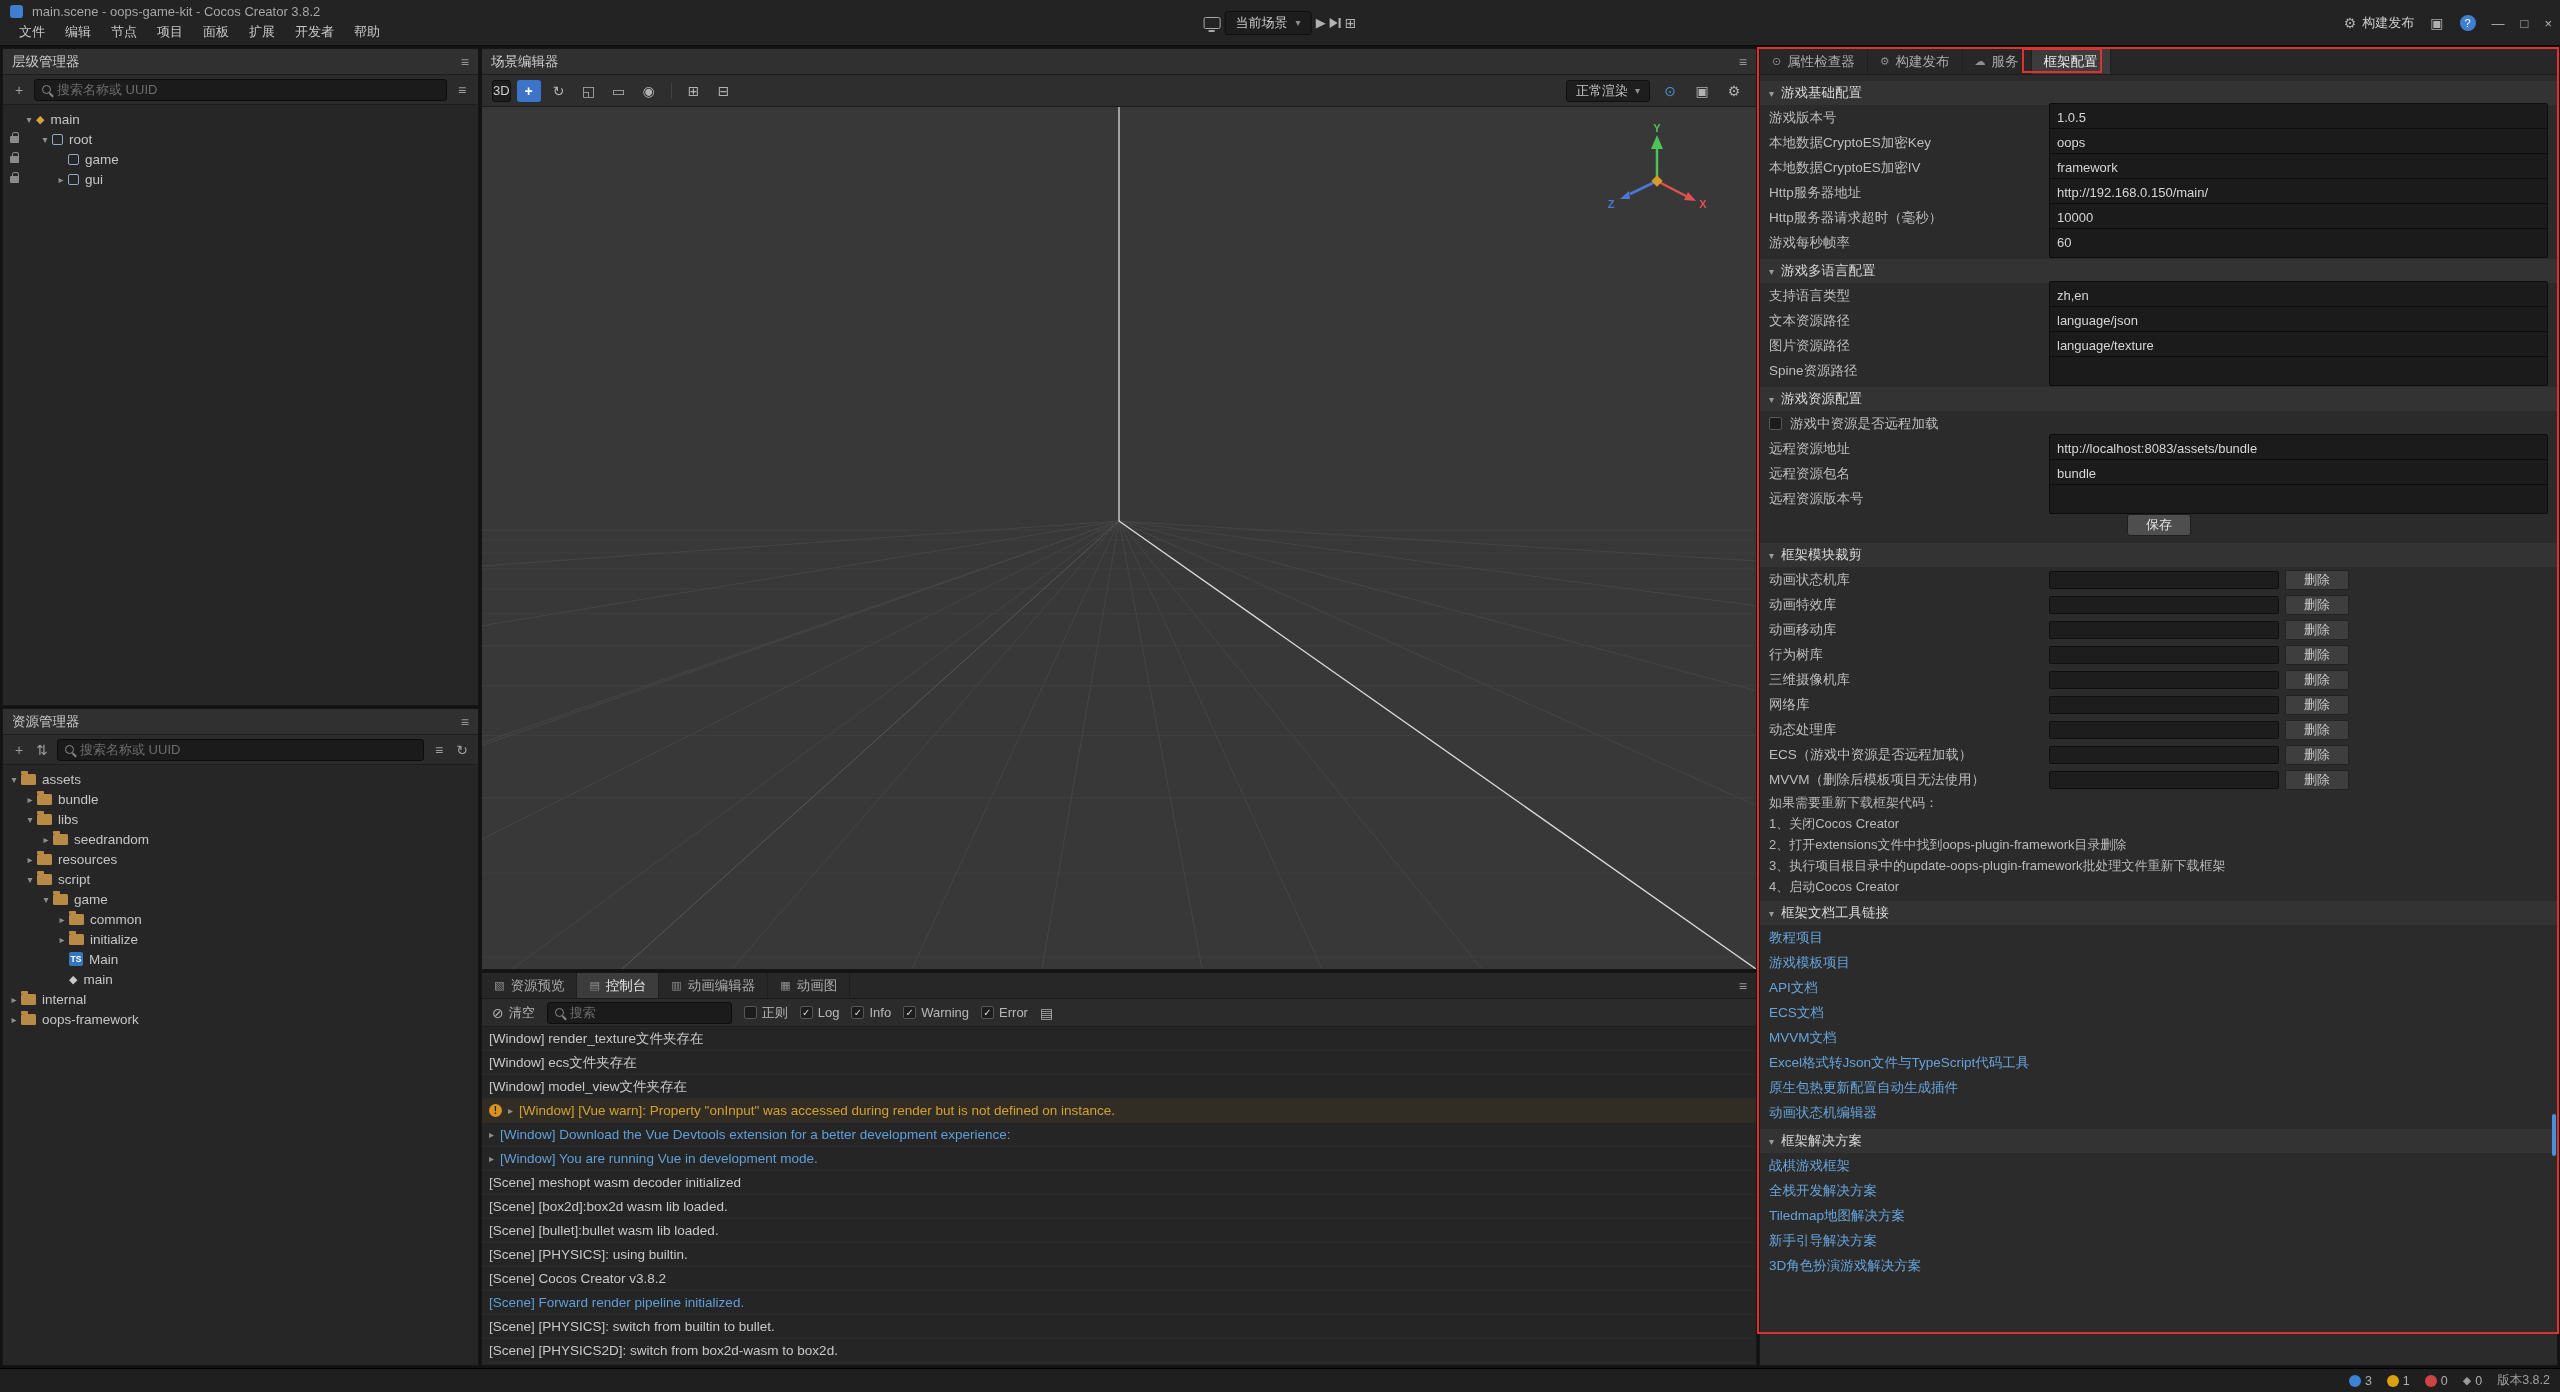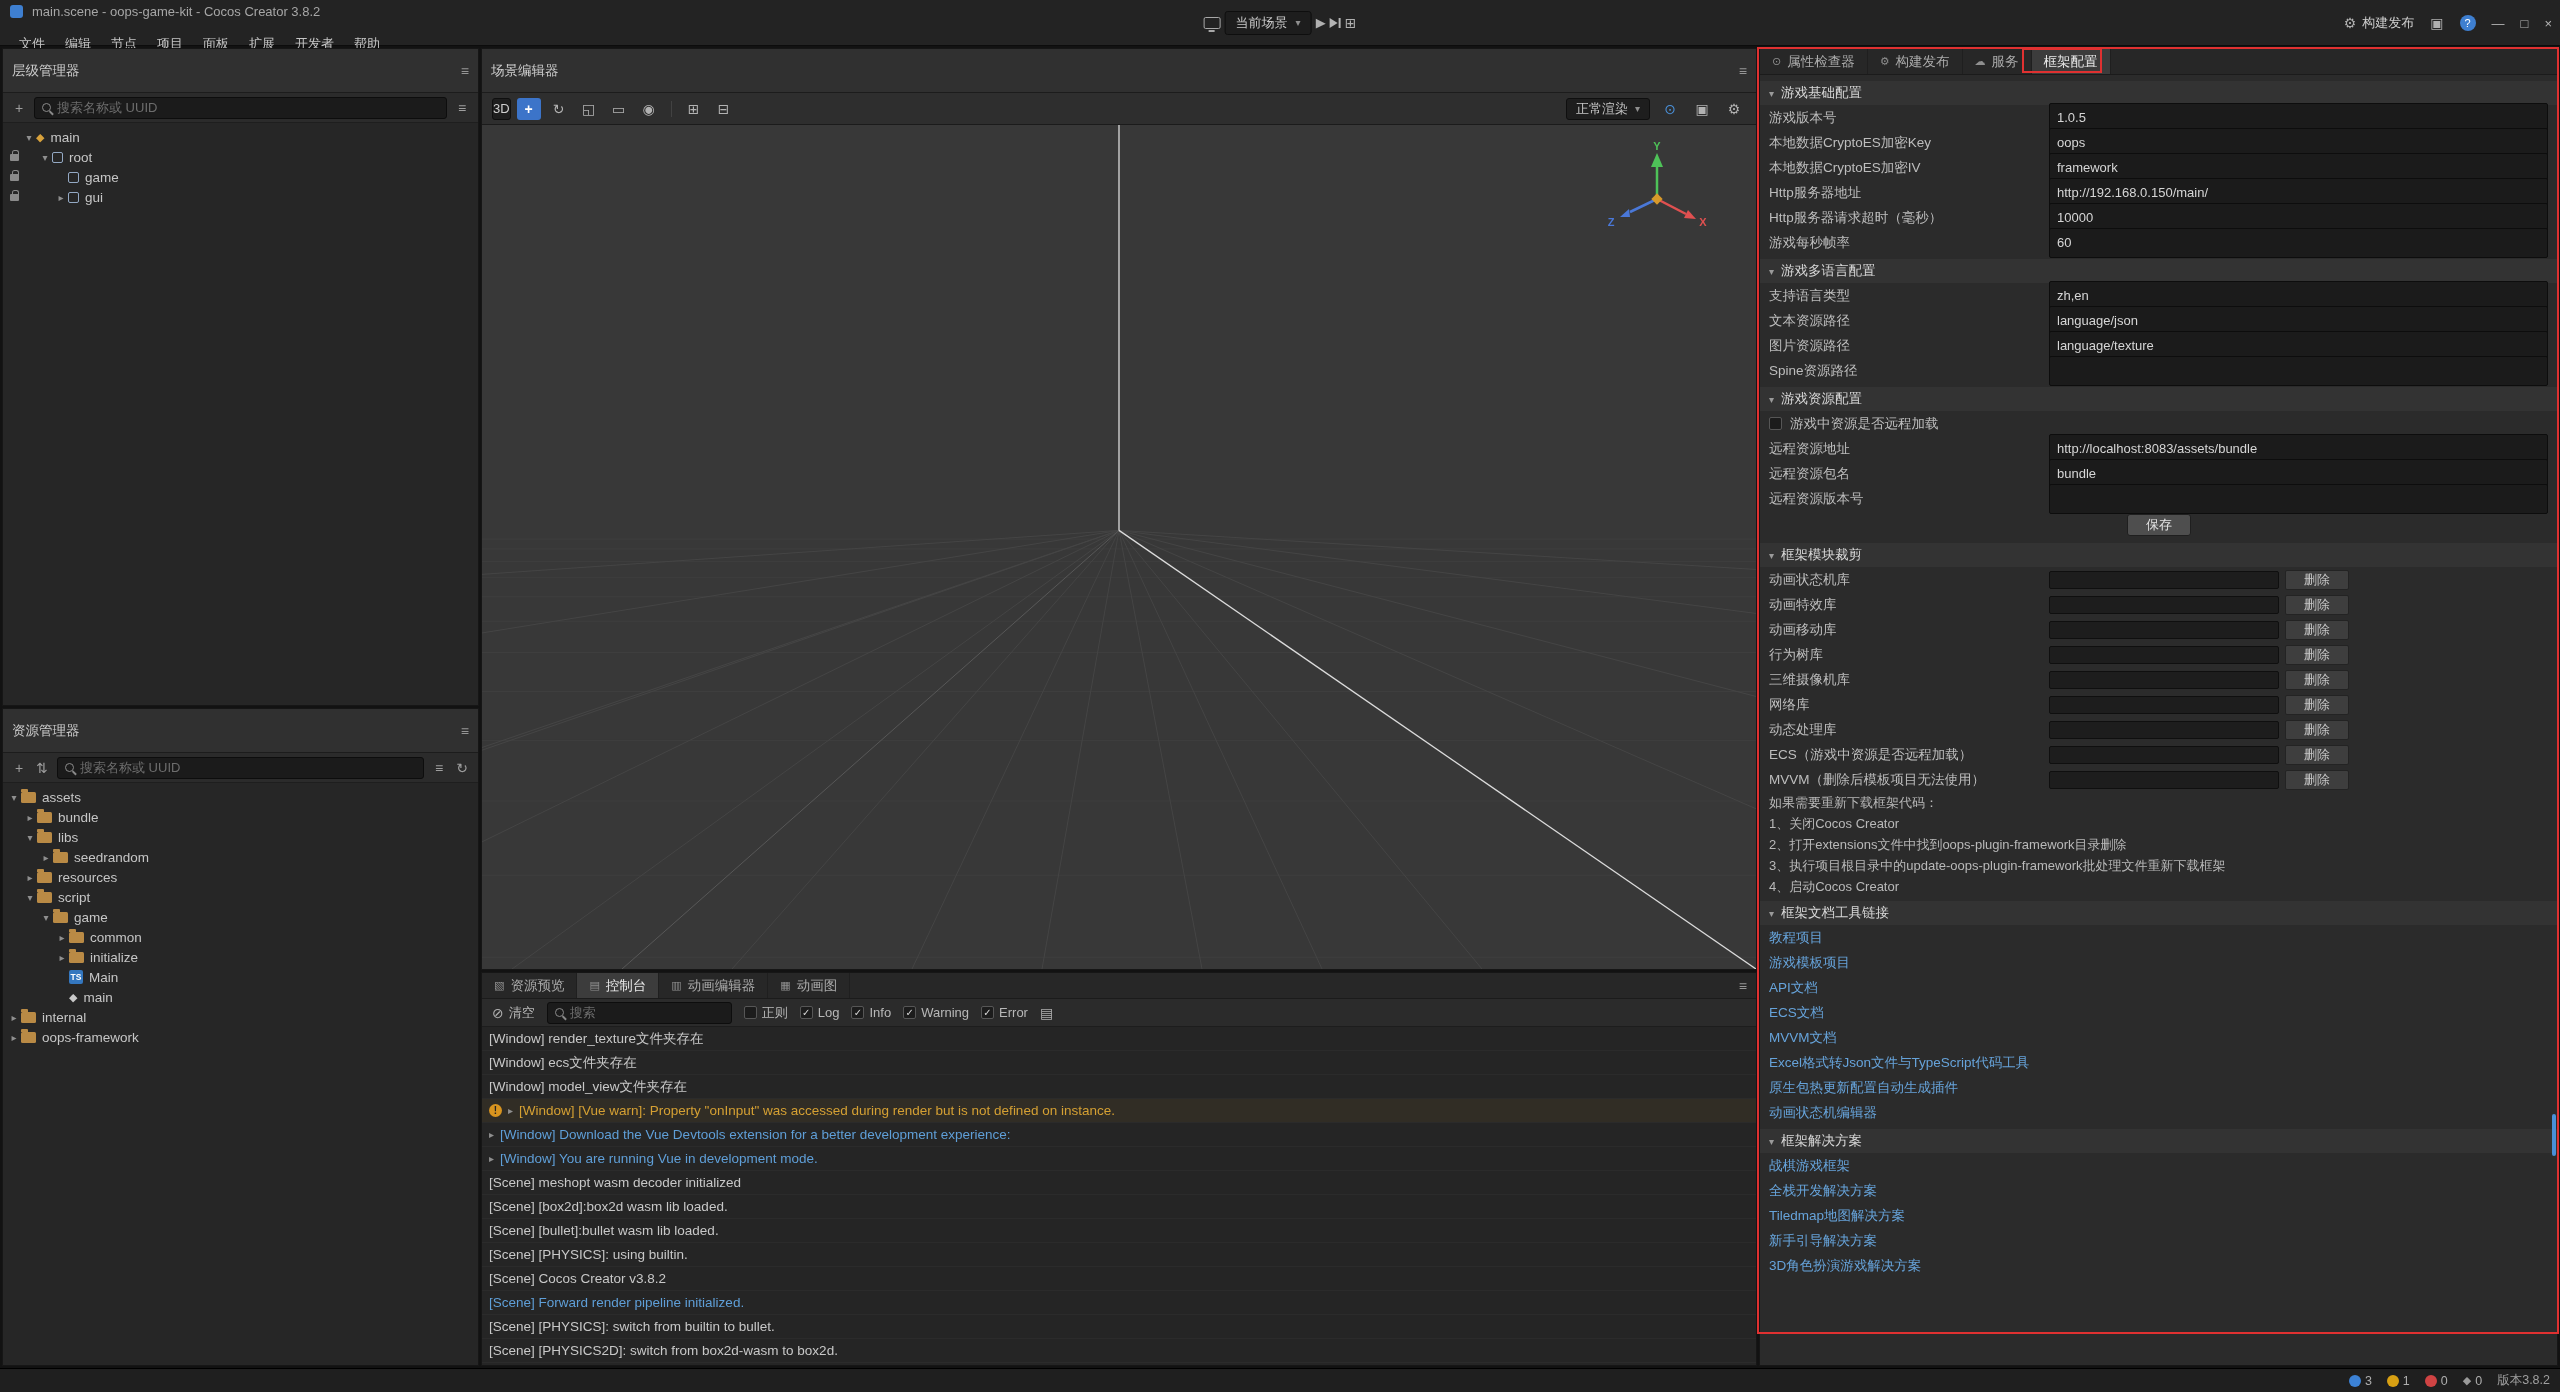--- a/index.html
+++ b/index.html
@@ -4,39 +4,39 @@
 <style>
 *{box-sizing:border-box;margin:0;padding:0}
 html,body{width:2560px;height:1392px;overflow:hidden;background:#121212;
   font-family:"Liberation Sans","DejaVu Sans",sans-serif;color:#c2c2c2;font-size:14px}
 #app{position:relative;width:2560px;height:1392px}
 
 .titlebar{position:absolute;left:0;top:0;width:100%;height:46px;background:#232323;border-bottom:1px solid #0c0c0c}
 .tb-left{position:absolute;left:10px;top:4px}
 .tb-title{display:flex;align-items:center;gap:9px;font-size:13px;color:#a6a6a6}
 .logo{width:13px;height:13px;border-radius:3px;background:#3e7fd0;display:inline-block}
-.menubar{display:flex;gap:2px;margin-top:15px}
+.menubar{display:flex;gap:2px;margin-top:3px}
 .menu-item{padding:1px 9px;font-size:13px;color:#c6c6c6;border-radius:3px;cursor:default}
 .tb-center{position:absolute;left:50%;top:50%;transform:translate(-50%,-50%);display:flex;align-items:center;gap:4px}
 .ticon{color:#b0b0b0;font-size:14px;line-height:1}
 .monitor{display:inline-block;width:17px;height:12px;border:1.5px solid #a8a8a8;border-radius:2px;position:relative}
 .monitor::after{content:"";position:absolute;left:4px;bottom:-4px;width:6px;height:2px;background:#a8a8a8}
 .scene-select{display:flex;align-items:center;gap:8px;height:24px;padding:0 10px;background:#1d1d1d;border:1px solid #0e0e0e;border-radius:3px;font-size:13px;color:#c8c8c8;cursor:default}
 .chev-d{font-size:10px;color:#8f8f8f}
 .play{font-size:13px}
 .step-icon{display:inline-flex;align-items:center;gap:1px}
 .step-icon .tri{width:0;height:0;border-top:5px solid transparent;border-bottom:5px solid transparent;border-left:8px solid #b4b4b4}
 .step-icon .bar{width:2px;height:10px;background:#b4b4b4}
 .tb-right{position:absolute;right:8px;top:0;height:46px;display:flex;align-items:center;gap:16px}
 .build-btn{display:flex;align-items:center;gap:6px;font-size:13px;color:#cfcfcf;cursor:default}
 .help-circle{width:16px;height:16px;border-radius:50%;background:#3e7fd0;color:#fff;font-size:11px;display:inline-flex;align-items:center;justify-content:center}
 .win-controls{display:flex;gap:16px;color:#b5b5b5;font-size:13px}
 
 .panel{position:absolute;background:#2a2a2a;border:1px solid #161616;display:flex;flex-direction:column;overflow:hidden}
-.panel-header{height:44px;flex:none;display:flex;align-items:center;padding:0 9px;background:#303030;border-bottom:1px solid #1c1c1c}
+.panel-header{height:26px;flex:none;display:flex;align-items:center;padding:0 9px;background:#303030;border-bottom:1px solid #1c1c1c}
 .panel-title{font-size:13.5px;color:#cdcdcd}
 .panel-menu{margin-left:auto;color:#969696;font-size:14px;cursor:default}
 .search-row{height:30px;flex:none;display:flex;align-items:center;gap:7px;padding:0 8px;background:#2b2b2b;border-bottom:1px solid #1e1e1e}
 .tool-icon{color:#9e9e9e;font-size:14px;width:16px;text-align:center;cursor:default}
 .searchbox{flex:1;display:flex;align-items:center;gap:6px;height:22px;background:#1b1b1b;border:1px solid #0d0d0d;border-radius:3px;padding:0 7px}
 .searchbox input{flex:1;background:transparent;border:none;outline:none;color:#cfcfcf;font-size:13px;font-family:inherit;min-width:0}
 .searchbox input::placeholder{color:#6d6d6d}
 .mag{width:9px;height:9px;border:1.5px solid #8a8a8a;border-radius:50%;position:relative;flex:none}
 .mag::after{content:"";position:absolute;width:5px;height:1.5px;background:#8a8a8a;transform:rotate(45deg);right:-4px;bottom:-2px}
 

